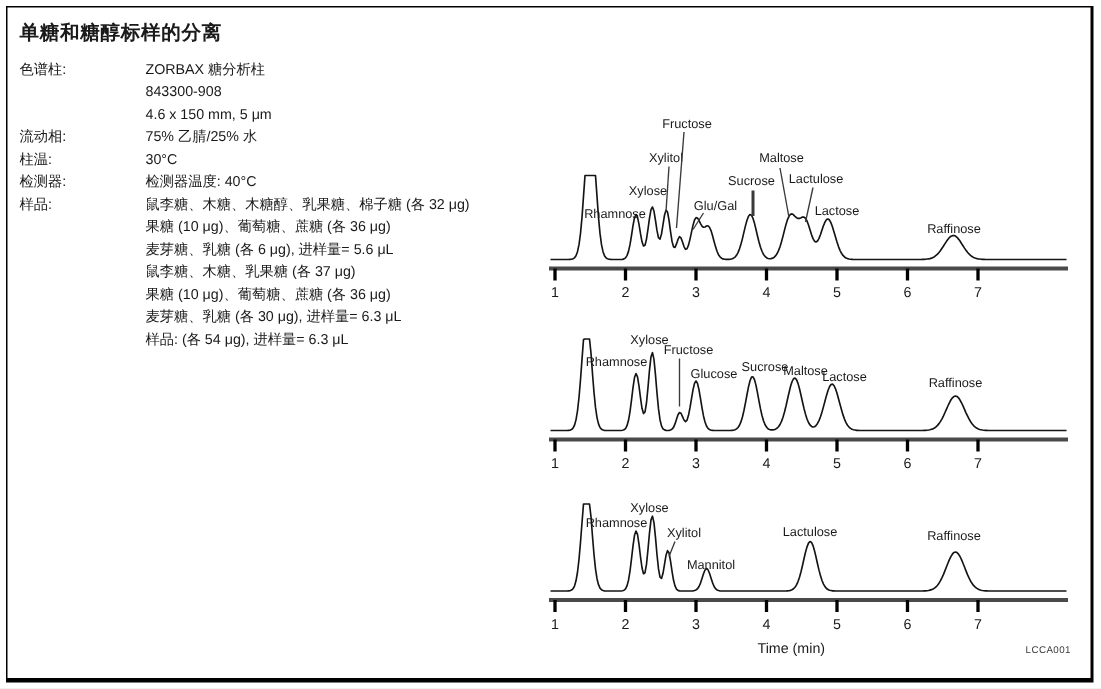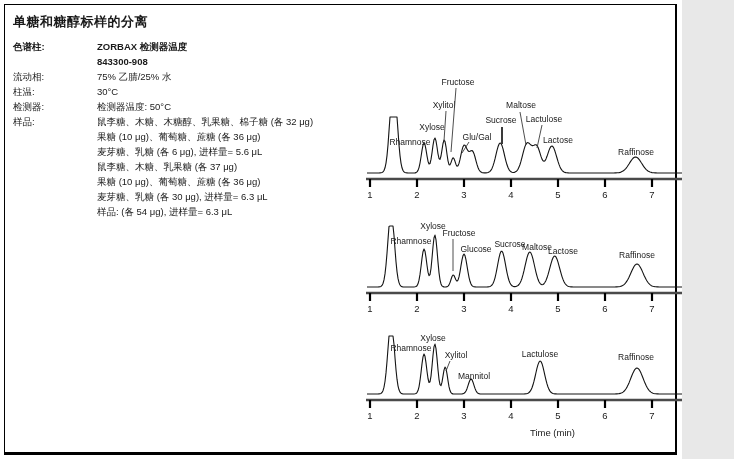--- a/index.html
+++ b/index.html
@@ -1,76 +1,77 @@
 <!DOCTYPE html>
 <html><head>
 <meta charset="utf-8">
 <style>
   html,body{margin:0;padding:0;background:#e8e8e8;}
   .page{
-    position:relative;width:682px;height:459px;background:#ffffff;
+    position:relative;width:734px;height:459px;background:#ffffff;
     font-family:"Liberation Sans",sans-serif;color:#1a1a1a;overflow:hidden;
   }
   .frame{
     position:absolute;left:4px;top:4px;right:5px;bottom:4px;
     border:1.5px solid #000;border-bottom-width:3px;border-right-width:2px;
     pointer-events:none;
   }
   .doc-title{
     position:absolute;left:13px;top:13px;
     font-size:13px;font-weight:bold;letter-spacing:.5px;
   }
   .params{position:absolute;left:13px;top:39px;width:352px;}
   .prow{display:flex;align-items:flex-start;}
   .plabel{width:84px;flex:0 0 84px;font-size:9.5px;line-height:15px;}
   .pvals{flex:1;}
   .pv{font-size:9.5px;line-height:15px;white-space:nowrap;}
-  .bold{font-weight:bold;}
+  .bold{font-weight:normal;}
   .chart-svg{position:absolute;left:0;top:0;}
   .xlabel{
-    position:absolute;left:505px;top:427px;width:95px;text-align:center;
+    position:absolute;left:505px;top:427px;width:95px;
     font-size:9.5px;color:#1a1a1a;
   }
   .doc-code{
     position:absolute;left:654px;top:430px;width:60px;text-align:right;
     font-size:6.5px;color:#3c3c3c;letter-spacing:.3px;
   }
 </style>
 </head>
 <body>
 
 <div class="page">
   <div class="frame"></div>
 
   <div class="doc-title">单糖和糖醇标样的分离</div>
 
   <div class="params">
     <div class="prow">
       <div class="plabel bold">色谱柱:</div>
       <div class="pvals">
-        <div class="pv bold">ZORBAX 检测器温度</div>
+        <div class="pv bold">ZORBAX 糖分析柱</div>
         <div class="pv bold">843300-908</div>
+        <div class="pv bold">4.6 x 150 mm, 5 μm</div>
       </div>
     </div>
     <div class="prow">
       <div class="plabel">流动相:</div>
       <div class="pvals">
         <div class="pv">75% 乙腈/25% 水</div>
       </div>
     </div>
     <div class="prow">
       <div class="plabel">柱温:</div>
       <div class="pvals">
         <div class="pv">30°C</div>
       </div>
     </div>
     <div class="prow">
       <div class="plabel">检测器:</div>
       <div class="pvals">
-        <div class="pv">检测器温度: 50°C</div>
+        <div class="pv">检测器温度: 40°C</div>
       </div>
     </div>
     <div class="prow">
       <div class="plabel">样品:</div>
       <div class="pvals">
         <div class="pv">鼠李糖、木糖、木糖醇、乳果糖、棉子糖 (各 32 μg)</div>
         <div class="pv">果糖 (10 μg)、葡萄糖、蔗糖 (各 36 μg)</div>
         <div class="pv">麦芽糖、乳糖 (各 6 μg), 进样量= 5.6 μL</div>
         <div class="pv">鼠李糖、木糖、乳果糖 (各 37 μg)</div>
         <div class="pv">果糖 (10 μg)、葡萄糖、蔗糖 (各 36 μg)</div>

